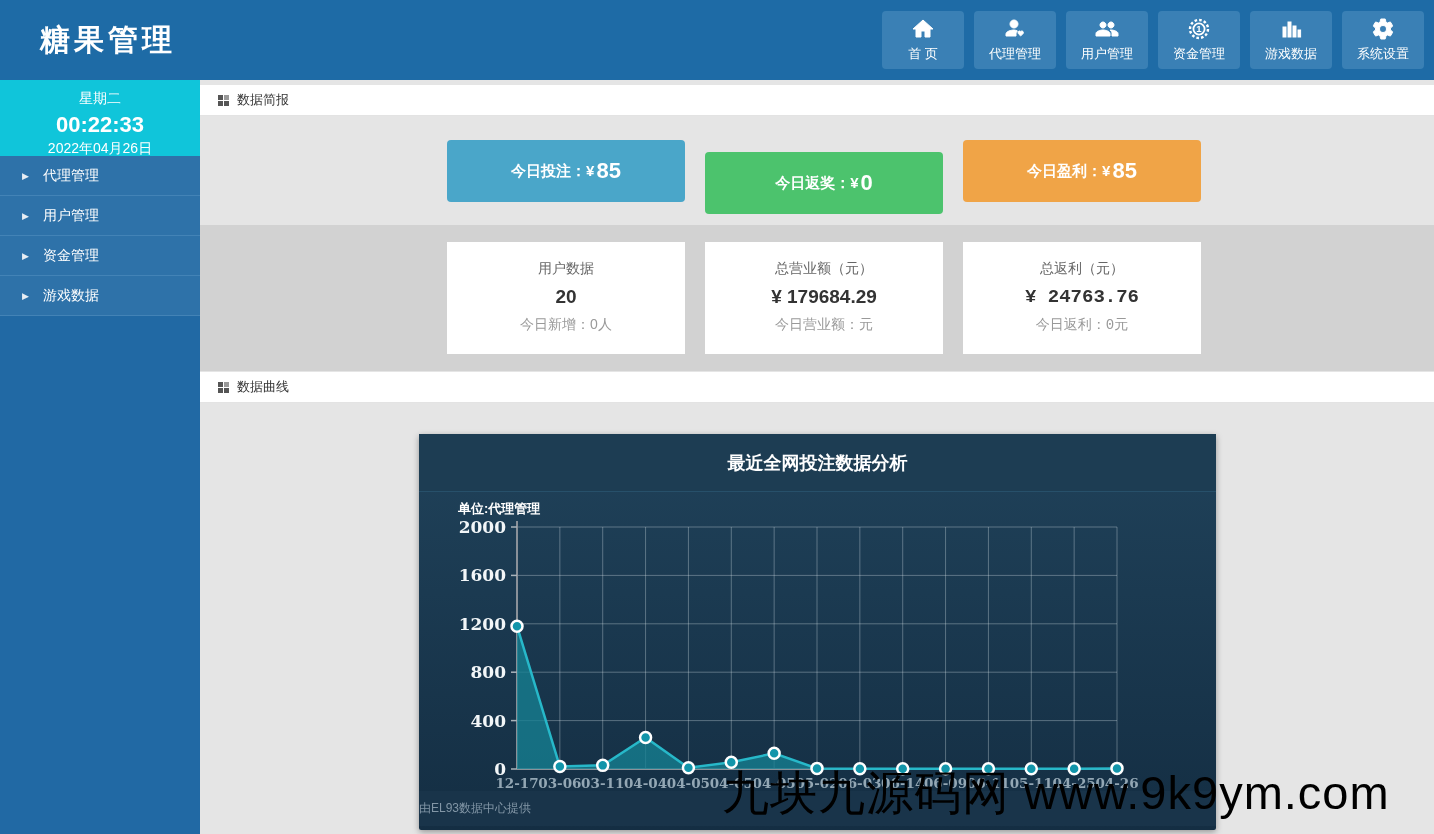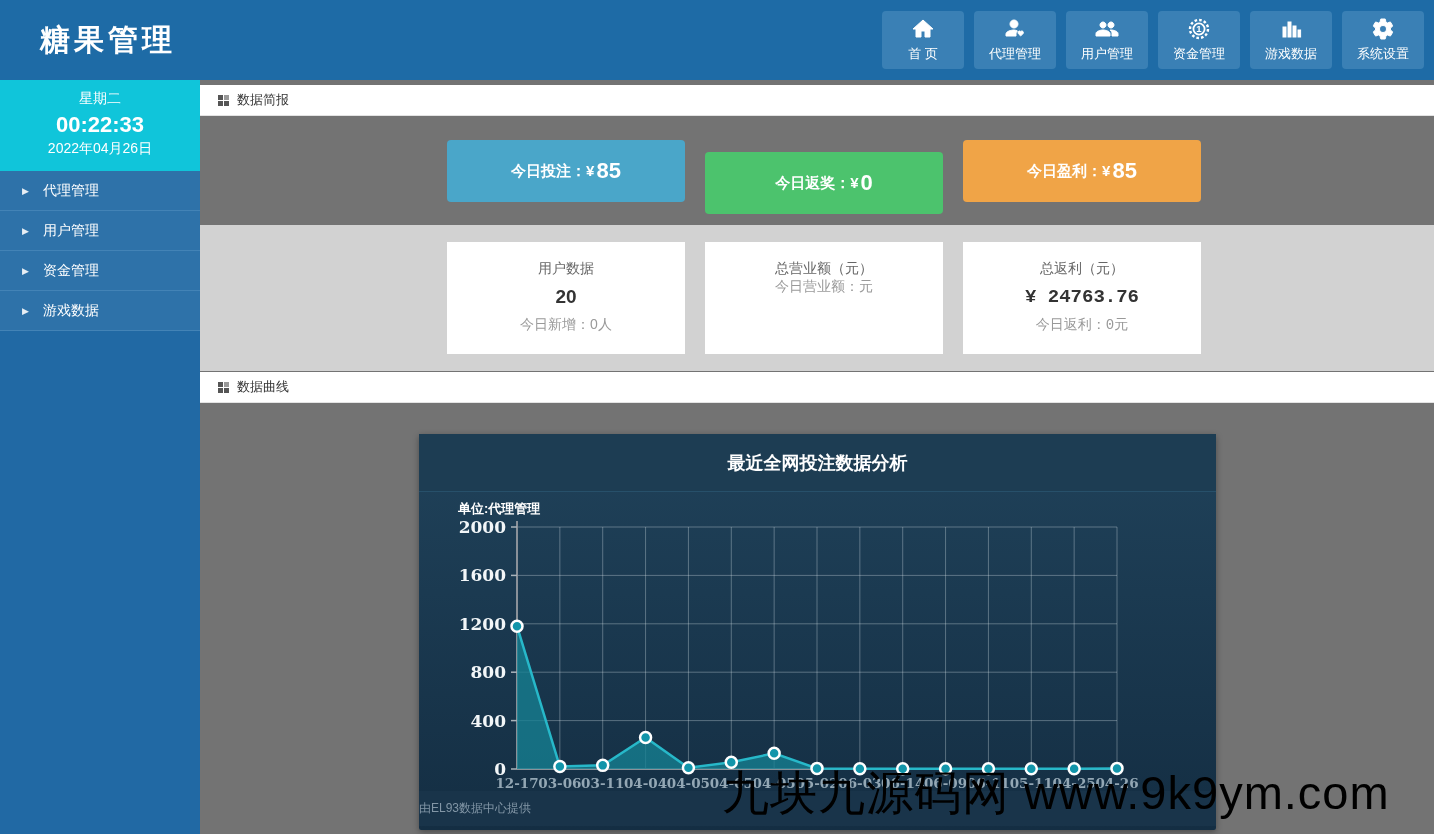--- a/index.html
+++ b/index.html
@@ -1,30 +1,30 @@
 <!DOCTYPE html>
 <html><head>
 <meta charset="utf-8">
 <style>
   * { margin:0; padding:0; box-sizing:border-box; }
   html,body { width:1434px; height:834px; }
   body { font-family:"Liberation Sans","DejaVu Sans",sans-serif; }
-  .page { position:relative; width:1434px; height:834px; overflow:hidden; background:#737373; }
+  .page { position:relative; width:1434px; height:834px; overflow:hidden; background:#e5e5e5; }
 
   
   .navbar { position:absolute; left:0; top:0; width:1434px; height:80px; background:#1e6ba6; z-index:5; }
   .app-title { position:absolute; left:40px; top:20px; color:#fff; font-size:30px; font-weight:bold; letter-spacing:4px; }
   .nav-buttons { position:absolute; right:10px; top:11px; display:flex; gap:10px; }
   .nav-btn { width:82px; height:58px; background:#3a80b5; border-radius:4px; display:flex; flex-direction:column; align-items:center; justify-content:center; gap:4px; cursor:pointer; }
   .nav-btn svg { width:24px; height:24px; fill:#fff; stroke:#fff; }
   .nav-btn .lbl { color:#fff; font-size:13px; white-space:nowrap; }
 
   
   .sidebar { position:absolute; left:0; top:80px; width:200px; height:754px; background:#2169a4; z-index:4; }
-  .clock { width:200px; height:91px; background:#10c5da; color:#fff; text-align:center; padding-top:10px; }
+  .clock { width:200px; height:76px; background:#10c5da; color:#fff; text-align:center; padding-top:10px; }
   .clock .wd { font-size:14px; }
   .clock .tm { font-size:22px; font-weight:bold; margin:4px 0 2px; }
   .clock .dt { font-size:14px; }
   .menu-item { height:40px; background:#2e72a9; border-bottom:1px solid #4383b6; display:flex; align-items:center; color:#fff; font-size:14px; cursor:pointer; }
   .menu-item .arr { margin:0 14px 0 22px; font-size:9px; color:#e8eef4; }
 
   
   .main { position:absolute; left:200px; top:80px; width:1234px; height:754px; }
   .sec-header { position:absolute; left:0; width:1266px; height:31px; background:#fff; border-bottom:1px solid #e3e3e3; display:flex; align-items:center; padding-left:18px; gap:8px; }
   .sec-header .ttl { font-size:13px; color:#333; }
@@ -157,20 +157,21 @@
       <span class="val">85</span>
     </div>
 
     <div class="stat-card" style="left:247px;">
       <div class="t">用户数据</div>
       <div class="v">20</div>
       <div class="s">今日新增：0人</div>
     </div>
     <div class="stat-card" style="left:505px;">
       <div class="t">总营业额（元）</div>
+      <div class="v">¥ 179684.29</div>
       <div class="s">今日营业额：元</div>
     </div>
     <div class="stat-card" style="left:763px;font-family:Liberation Mono, monospace;">
       <div class="t">总返利（元）</div>
       <div class="v">¥ 24763.76</div>
       <div class="s">今日返利：0元</div>
     </div>
 
     <div class="sec-header" style="top:292px;">
       <span class="grid-icon">

